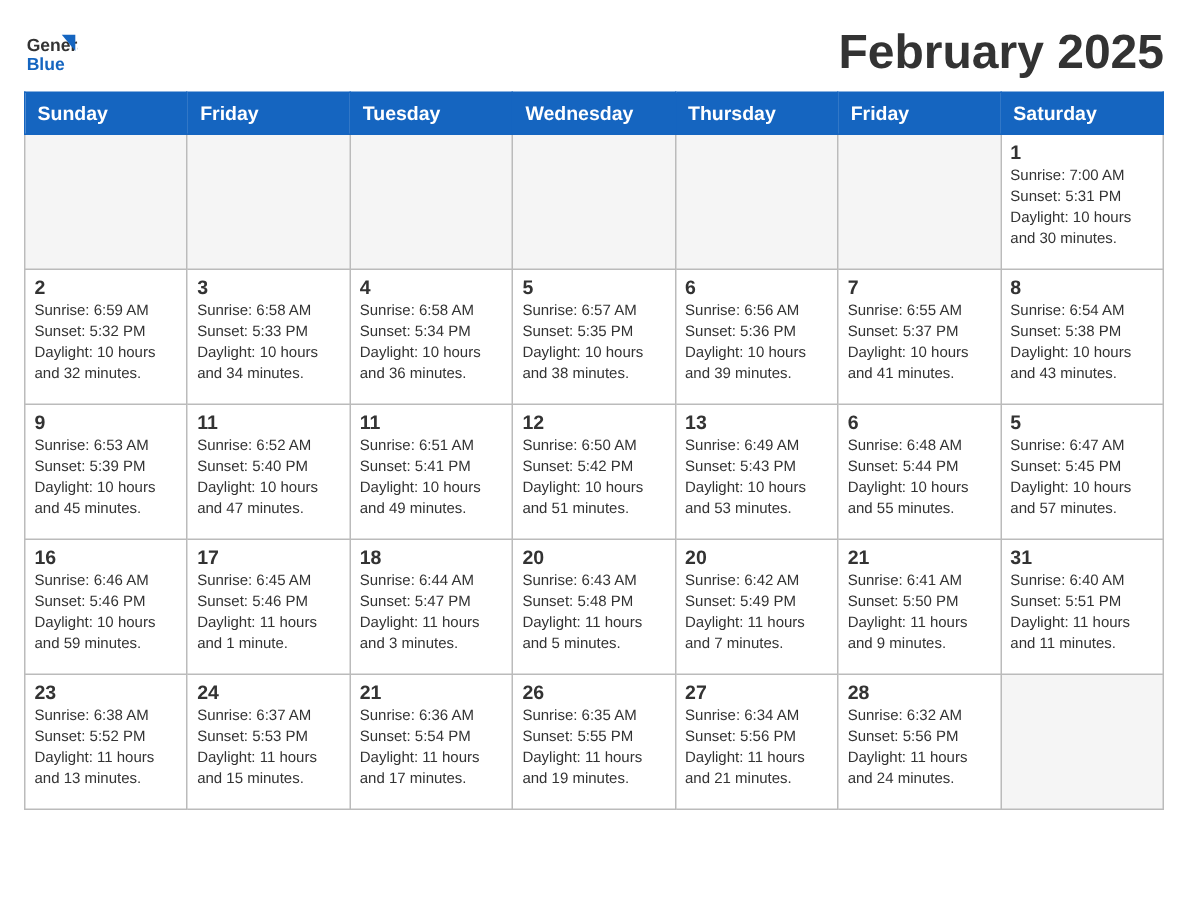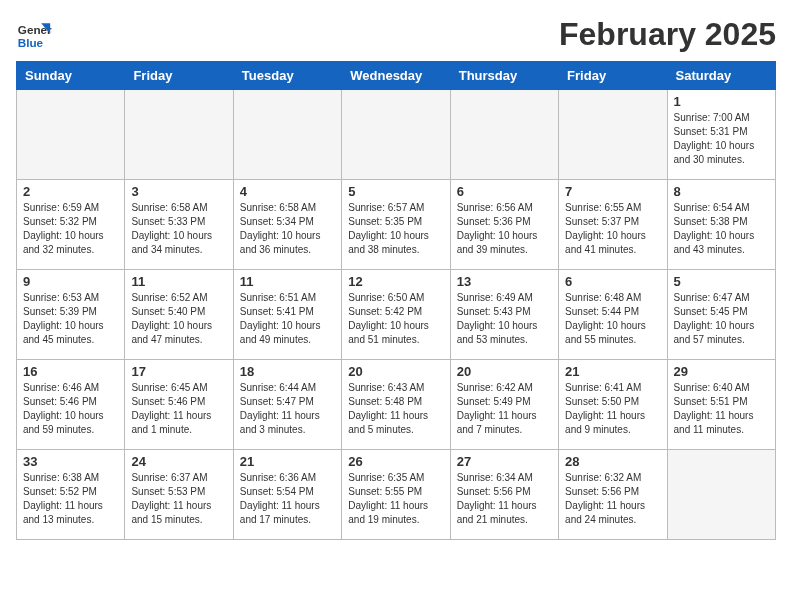--- a/index.html
+++ b/index.html
@@ -197,27 +197,27 @@
         </td>
         <td>
           <span class="day-number">20</span>
           <div class="day-info">Sunrise: 6:42 AM<br>Sunset: 5:49 PM<br>Daylight: 11 hours<br>and 7 minutes.</div>
         </td>
         <td>
           <span class="day-number">21</span>
           <div class="day-info">Sunrise: 6:41 AM<br>Sunset: 5:50 PM<br>Daylight: 11 hours<br>and 9 minutes.</div>
         </td>
         <td>
-          <span class="day-number">29</span>
+          <span class="day-number">31</span>
           <div class="day-info">Sunrise: 6:40 AM<br>Sunset: 5:51 PM<br>Daylight: 11 hours<br>and 11 minutes.</div>
         </td>
       </tr>
       <tr>
         <td>
-          <span class="day-number">33</span>
+          <span class="day-number">23</span>
           <div class="day-info">Sunrise: 6:38 AM<br>Sunset: 5:52 PM<br>Daylight: 11 hours<br>and 13 minutes.</div>
         </td>
         <td>
           <span class="day-number">24</span>
           <div class="day-info">Sunrise: 6:37 AM<br>Sunset: 5:53 PM<br>Daylight: 11 hours<br>and 15 minutes.</div>
         </td>
         <td>
           <span class="day-number">21</span>
           <div class="day-info">Sunrise: 6:36 AM<br>Sunset: 5:54 PM<br>Daylight: 11 hours<br>and 17 minutes.</div>
         </td>

